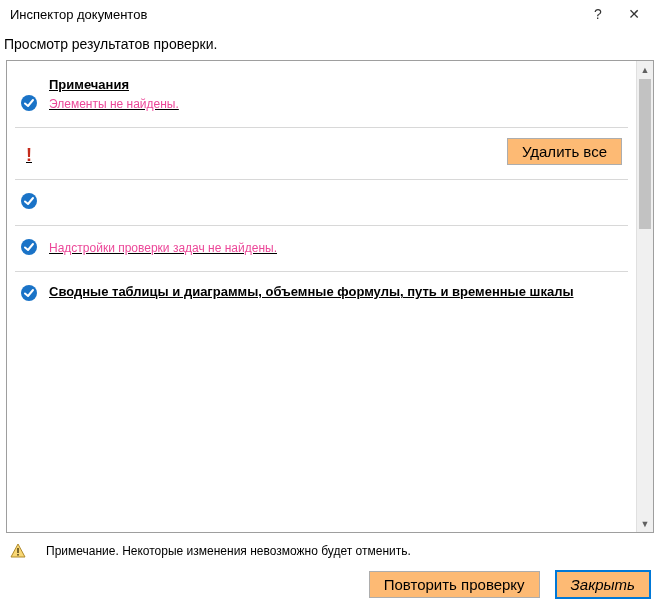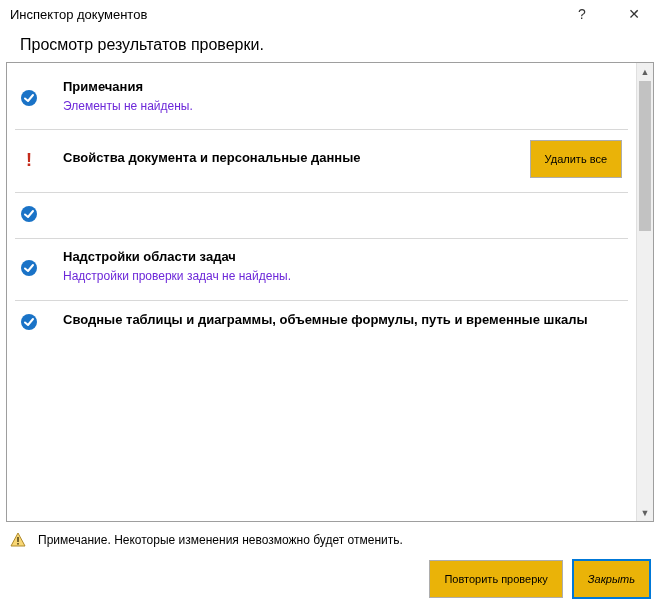--- a/index.html
+++ b/index.html
@@ -12,33 +12,32 @@
     width: 660px;
     height: 608px;
     display: flex;
     flex-direction: column;
   }
   .titlebar {
     display: flex;
     align-items: center;
     padding: 6px 8px 6px 10px;
     font-size: 13px;
-    gap: 16px;
   }
   .titlebar .title { flex: 1; }
   .titlebar .btn {
     width: 36px;
     text-align: center;
     font-size: 14px;
     color: #333;
     cursor: pointer;
   }
   .subheader {
-    padding: 8px 10px 8px 20px;
-    font-size: 16px;
+    padding: 8px 10px 8px 4px;
+    font-size: 14px;
   }
   .scroll-container {
     flex: 1;
     margin: 0 6px;
     border: 1px solid #9e9e9e;
     position: relative;
     display: flex;
     min-height: 0;
   }
   .scroll-content {
@@ -71,22 +70,23 @@
   }
   .scrollbar .arrow.down {
     position: absolute;
     bottom: 0;
     width: 100%;
   }
   .section {
     padding: 10px 4px 14px 4px;
     border-bottom: 1px solid #d8d8d8;
     display: flex;
-    align-items: center;
-    gap: 24px;
+    align-items: flex-end;
+    gap: 10px;
+    text-decoration: underline;
   }
   .section:last-child { border-bottom: none; }
   .section .icon {
     flex: 0 0 20px;
     width: 20px;
     height: 20px;
     display: flex;
     align-items: center;
     justify-content: center;
     margin-top: 1px;
@@ -99,56 +99,56 @@
     line-height: 1;
   }
   .section .body { flex: 1; }
   .section .heading {
     font-weight: 600;
     font-size: 13px;
     margin-bottom: 4px;
   }
   .section .desc {
     font-size: 12px;
-    color: #6d28d9;
+    color: #ec4899;
     line-height: 1.45;
   }
   .section .action {
     flex: 0 0 auto;
     margin-left: 8px;
     margin-right: 2px;
   }
   button.std {
     font-family: inherit;
-    font-size: 11px;
-    padding: 12px 14px;
-    background: #eab308;
+    font-size: 15px;
+    padding: 4px 14px;
+    background: #fdba74;
     border: 1px solid #adadad;
     cursor: pointer;
   }
   button.std.focus {
     outline: 1px solid #0078d7;
     border: 1px solid #0078d7;
     font-style: italic;
   }
   .footer-note {
     display: flex;
     align-items: center;
-    gap: 12px;
+    gap: 20px;
     padding: 10px 8px 8px 10px;
     font-size: 12px;
   }
   .tri-icon {
     width: 16px; height: 16px;
     display: flex; align-items: center; justify-content: center;
   }
   .footer-buttons {
     display: flex;
     justify-content: flex-end;
-    gap: 10px;
+    gap: 16px;
     padding: 4px 10px 10px 10px;
   }
 </style>
 </head>
 <body>
 
 <div class="titlebar">
   <span class="title">Инспектор документов</span>
   <span class="btn">?</span>
   <span class="btn">✕</span>
@@ -168,21 +168,20 @@
       </span>
       <div class="body">
         <div class="heading">Примечания</div>
         <div class="desc">Элементы не найдены.</div>
       </div>
     </div>
 
     <div class="section">
       <span class="icon warn-icon">!</span>
       <div class="body">
-        <div class="heading">Свойства документа и персональные данные</div>
       </div>
       <div class="action">
         <button class="std">Удалить все</button>
       </div>
     </div>
 
     <div class="section">
       <span class="icon check-icon">
         <svg width="18" height="18" viewBox="0 0 18 18">
             <circle cx="9" cy="9" r="8" fill="#1a73c7"></circle>
@@ -193,21 +192,20 @@
 
 
     <div class="section">
       <span class="icon check-icon">
         <svg width="18" height="18" viewBox="0 0 18 18">
             <circle cx="9" cy="9" r="8" fill="#1a73c7"></circle>
             <path d="M5 9.5 L8 12 L13 6" stroke="#fff" stroke-width="2" fill="none" stroke-linecap="round" stroke-linejoin="round"></path>
           </svg>
       </span>
       <div class="body">
-        <div class="heading">Надстройки области задач</div>
         <div class="desc">Надстройки проверки задач не найдены.</div>
       </div>
     </div>
 
     <div class="section" style="border-bottom:none">
       <span class="icon check-icon">
         <svg width="18" height="18" viewBox="0 0 18 18">
             <circle cx="9" cy="9" r="8" fill="#1a73c7"></circle>
             <path d="M5 9.5 L8 12 L13 6" stroke="#fff" stroke-width="2" fill="none" stroke-linecap="round" stroke-linejoin="round"></path>
           </svg>

